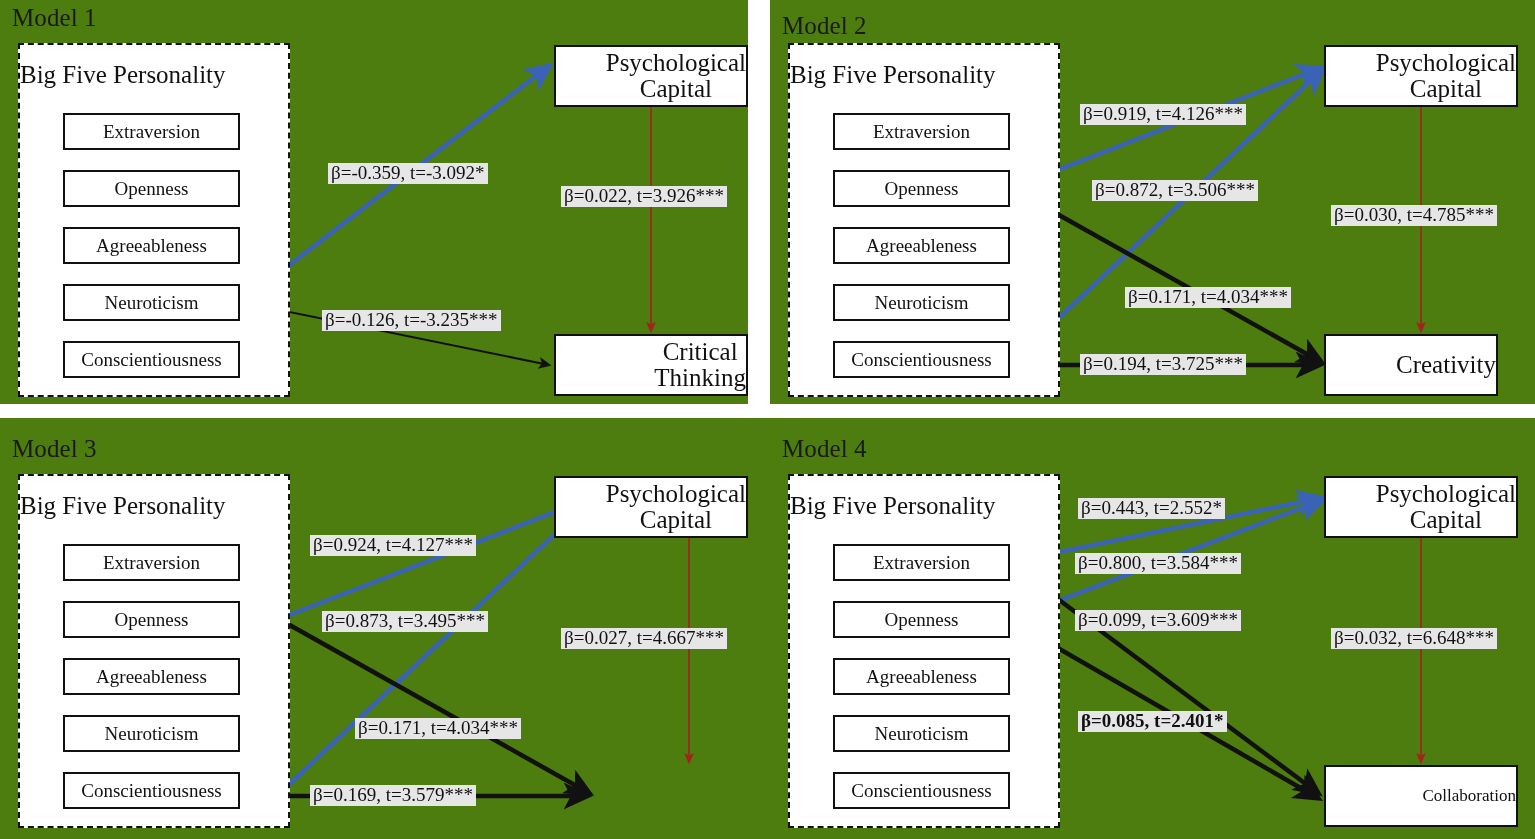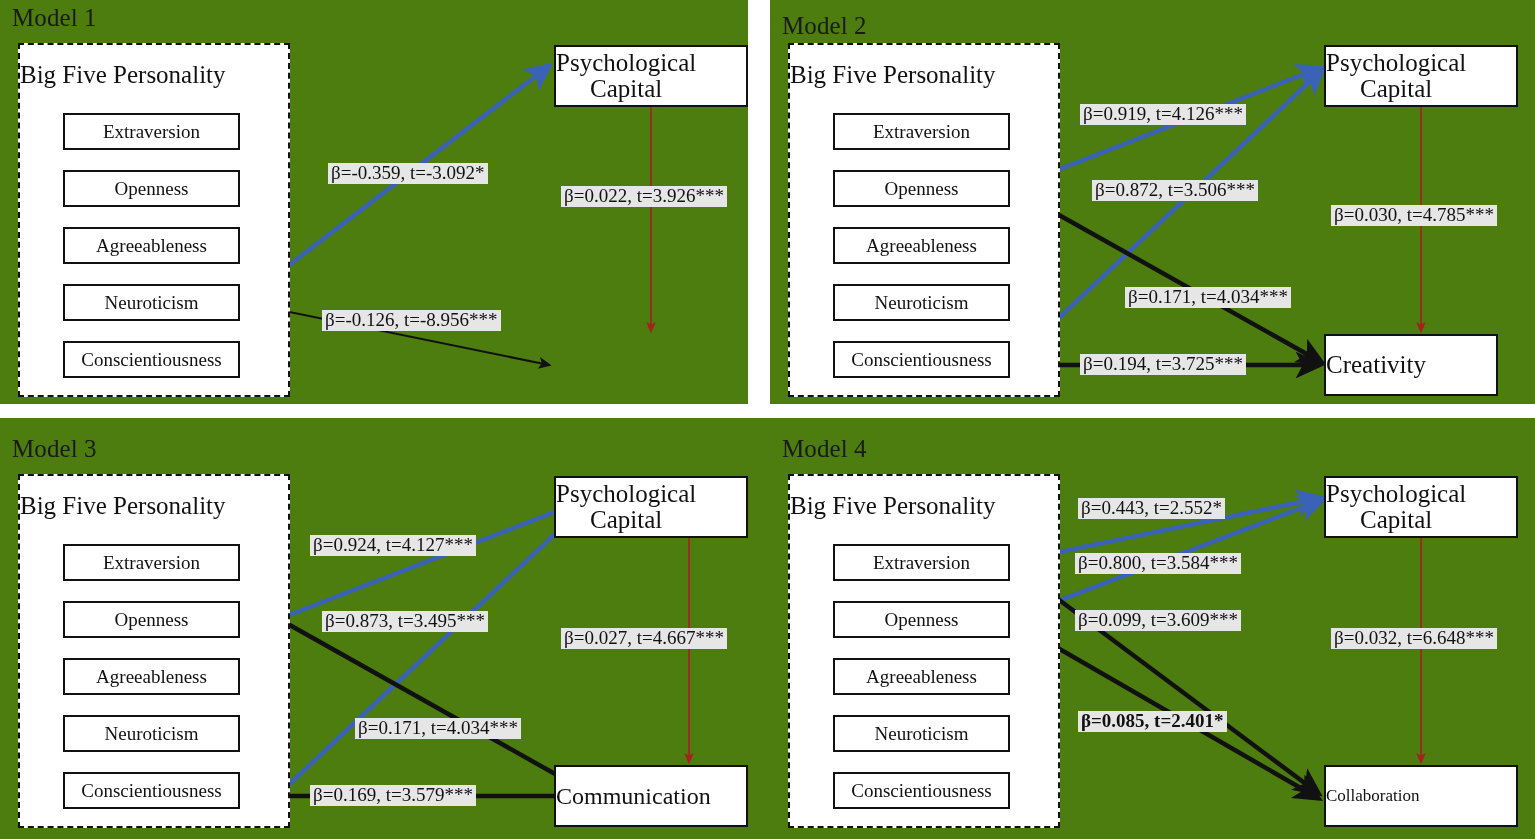--- a/index.html
+++ b/index.html
@@ -22,21 +22,21 @@
     position:absolute;width:100%;text-align:left;font-size:25px;color:#111;
     white-space:nowrap;
   }
   .trait-box{
     position:absolute;border:2px solid #111111;background:#ffffff;
     box-sizing:border-box;display:flex;align-items:center;justify-content:center;
     font-size:19px;color:#111;white-space:nowrap;
   }
   .outcome-box{
     position:absolute;border:2.5px solid #111111;background:#ffffff;
-    box-sizing:border-box;display:flex;align-items:center;justify-content:flex-start;
+    box-sizing:border-box;display:flex;align-items:center;justify-content:flex-end;
     text-align:center;font-size:25px;color:#111;line-height:1.04;
   }
   .edge-label{
     position:absolute;font-size:19px;color:#111;white-space:nowrap;
     background:#e6e6e6;padding:0 3px;line-height:1.1;
   }
 </style>
 </head>
 <body>
 
@@ -84,23 +84,27 @@
       </div>
     <div class="trait-box" style="left:63px;top:341px;width:177px;height:37px;">
       <span>Conscientiousness</span>
       </div>
 
     <div class="outcome-box" style="left:554px;top:45px;width:194px;height:62px;">
       <div><span>Psychological</span><br>
            <span>Capital</span></div>
     </div>
 
+    <div class="outcome-box" style="left:554px;top:334px;width:194px;height:62px;">
+      <div><span>Critical</span><br>
+           <span>Thinking</span></div>
+    </div>
 
     <div class="edge-label" style="left:328px;top:163px;">β=-0.359, t=-3.092*</div>
-    <div class="edge-label" style="left:322px;top:310px;">β=-0.126, t=-8.956***</div>
+    <div class="edge-label" style="left:322px;top:310px;">β=-0.126, t=-3.235***</div>
     <div class="edge-label" style="left:561px;top:186px;">β=0.022, t=3.926***</div>
   </div>
 
   <div class="panel" style="left:770px;top:0px;width:765px;height:404px;">
 
     <svg class="panel-svg" viewBox="0 0 765 404">
       <defs>
         <marker id="m2-blue" markerWidth="7" markerHeight="7" refX="5.2" refY="3" orient="auto">
           <path d="M0,0 L6.5,3 L0,6 L1.6,3 z" fill="#3a63b8"></path>
         </marker>
@@ -202,23 +206,20 @@
       </div>
     <div class="trait-box" style="left:63px;top:354px;width:177px;height:37px;">
       <span>Conscientiousness</span>
       </div>
 
     <div class="outcome-box" style="left:554px;top:58px;width:194px;height:62px;">
       <div><span>Psychological</span><br>
            <span>Capital</span></div>
     </div>
 
-    <div class="outcome-box" style="left:554px;top:347px;width:194px;height:62px;font-size:24px;">
-      <span>Communication</span>
-    </div>
 
     <div class="edge-label" style="left:310px;top:117px;">β=0.924, t=4.127***</div>
     <div class="edge-label" style="left:322px;top:193px;">β=0.873, t=3.495***</div>
     <div class="edge-label" style="left:355px;top:300px;">β=0.171, t=4.034***</div>
     <div class="edge-label" style="left:310px;top:367px;">β=0.169, t=3.579***</div>
     <div class="edge-label" style="left:561px;top:210px;">β=0.027, t=4.667***</div>
   </div>
 
   <div class="panel" style="left:770px;top:418px;width:765px;height:421px;">
 

